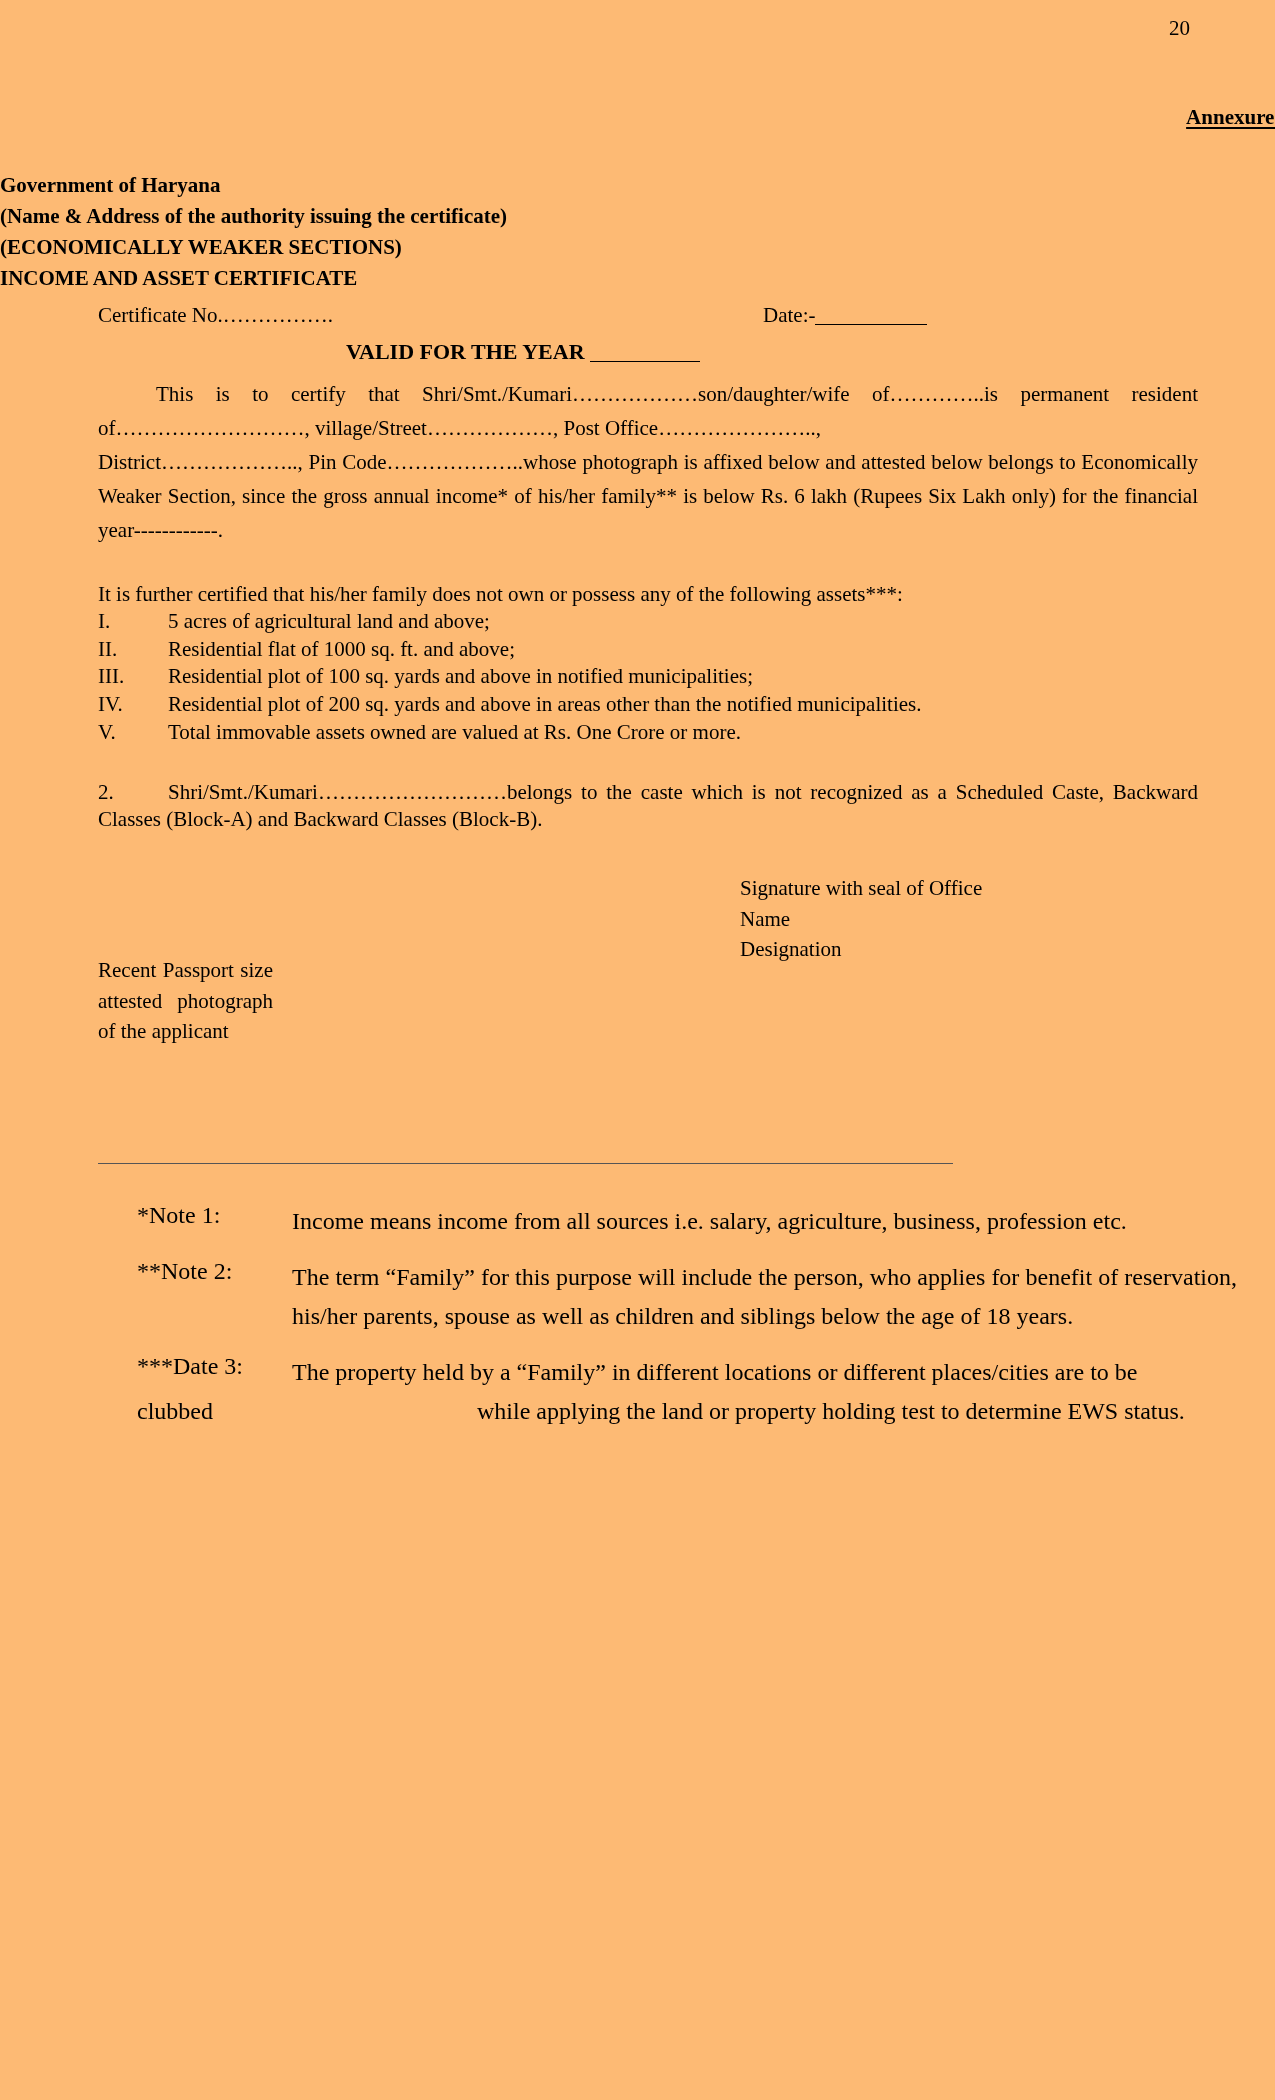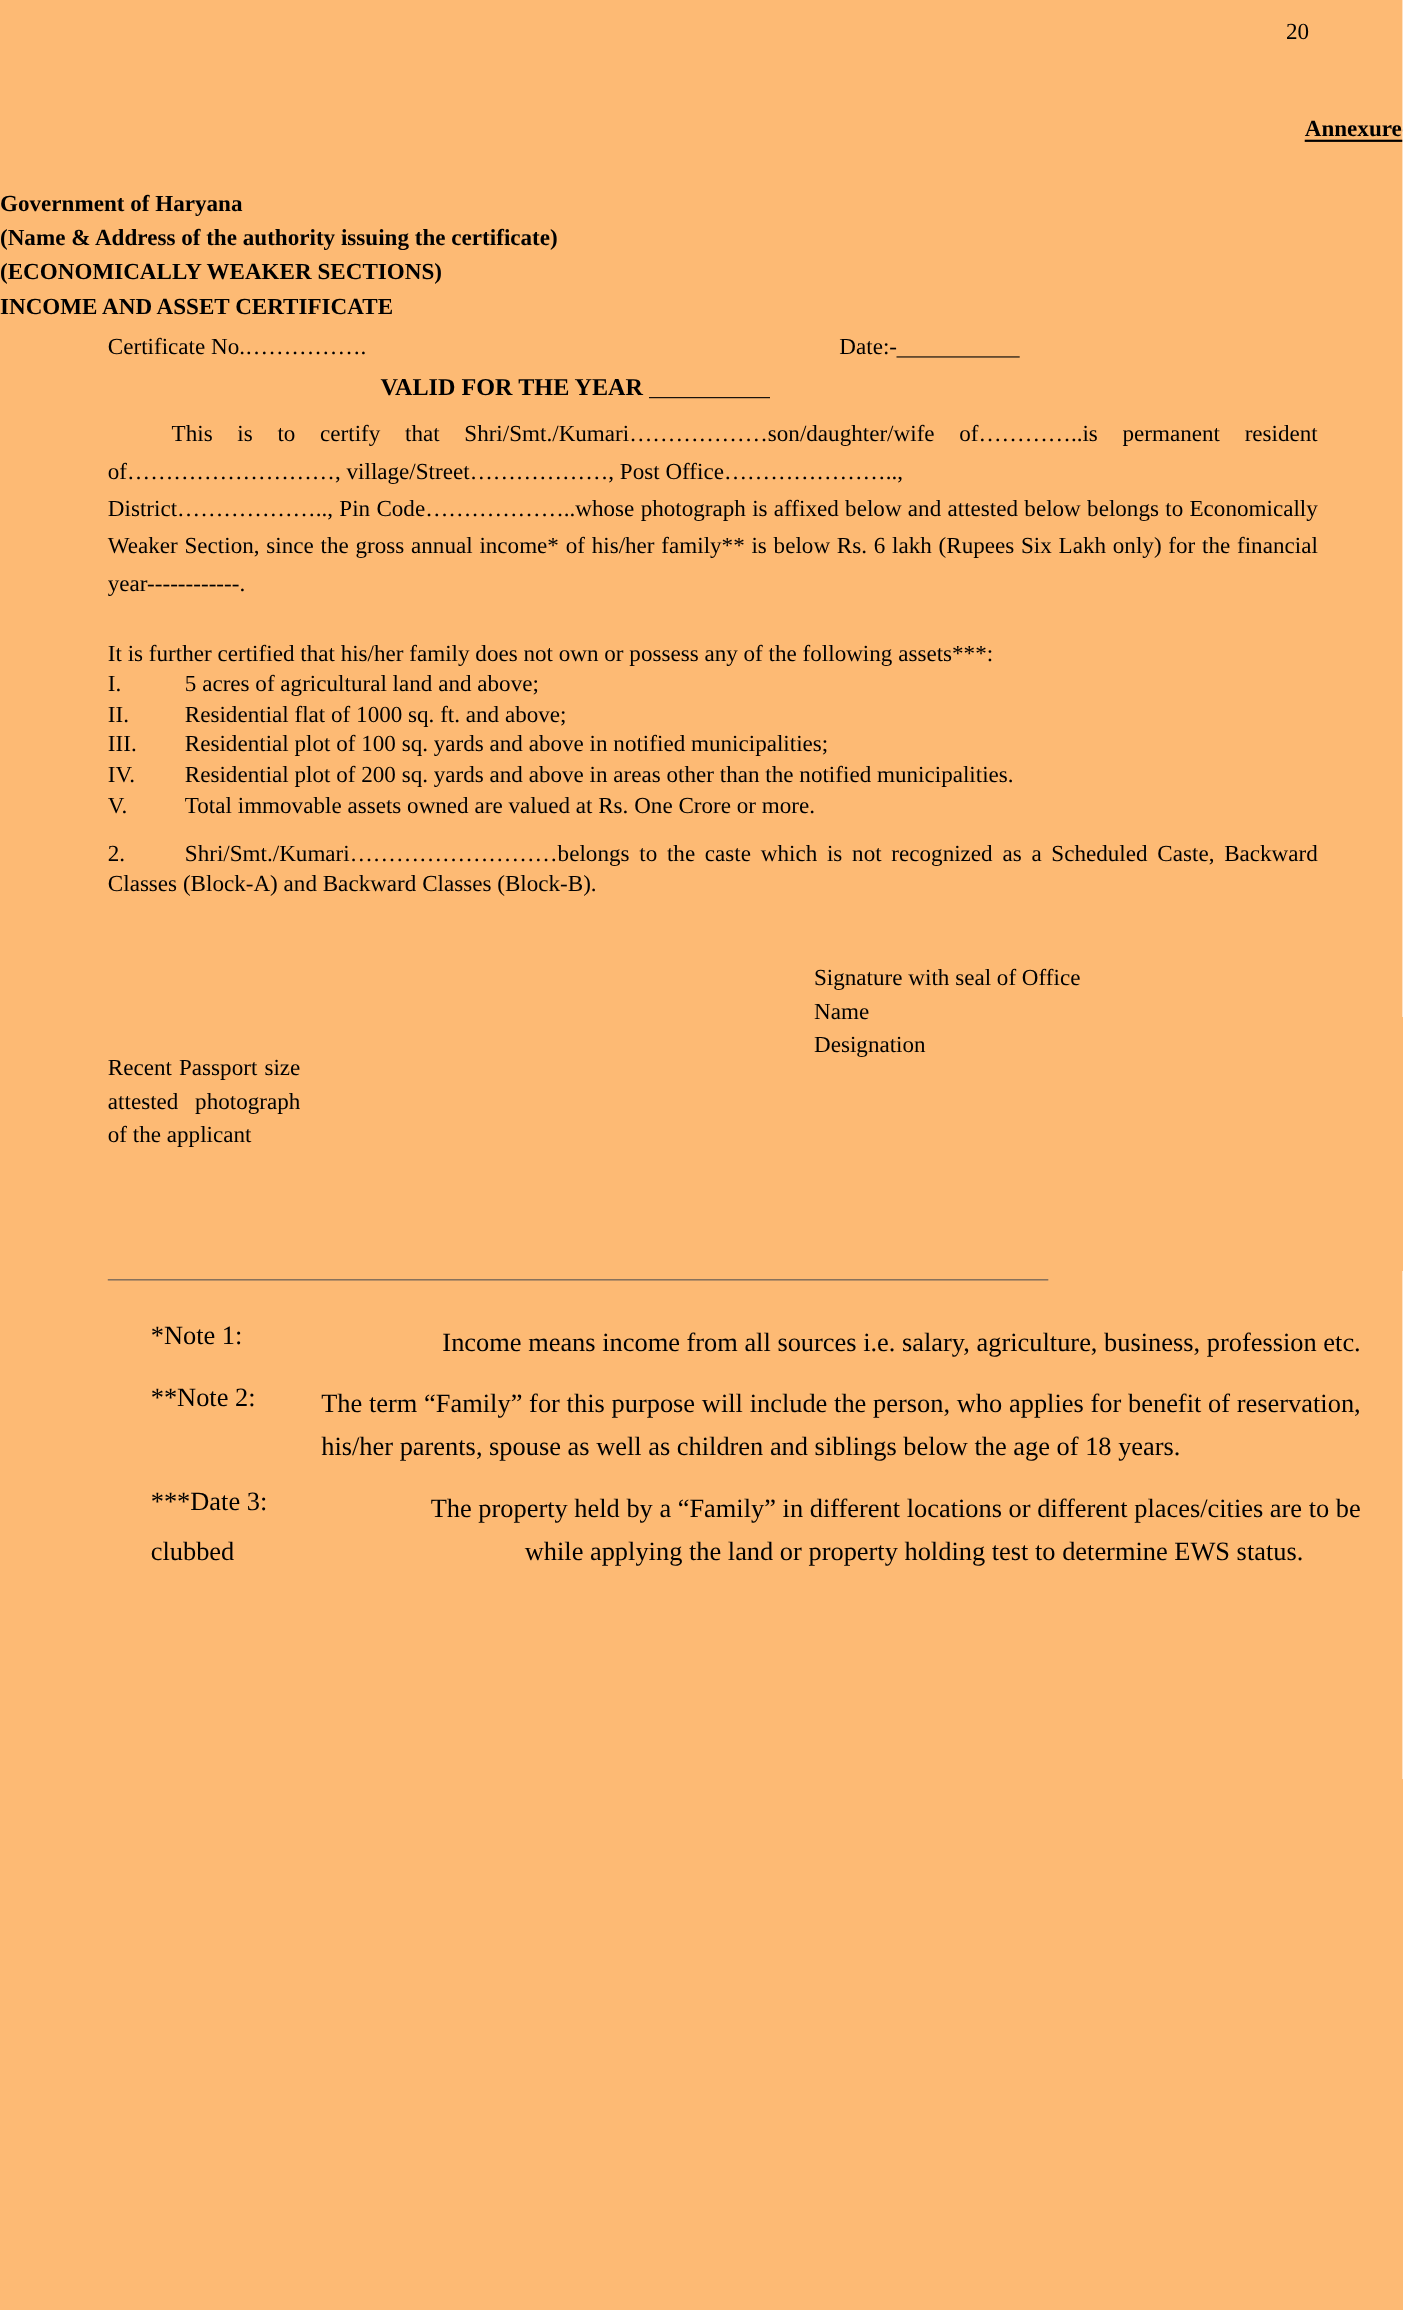--- a/index.html
+++ b/index.html
@@ -132,21 +132,21 @@
     position: relative;
     padding-left: 70px;
   }
   .assets-list .num {
     position: absolute;
     left: 0;
     top: 0;
   }
 
   .clause2 {
-    margin-top: 16px;
+    margin-top: 32px;
     font-size: 21px;
     line-height: 1.32;
     text-align: justify;
   }
   .clause2 .lead {
     display: inline-block;
     width: 70px;
   }
 
   
@@ -199,21 +199,21 @@
     left: 0;
     top: 0;
     white-space: nowrap;
   }
   .note-body {
     margin-left: 155px;
     line-height: 1.62;
     text-align: justify;
     text-justify: inter-word;
   }
-  .note-body.left { text-align: right; }
+  .note-body.left { text-align: left; }
   .note3-cont {
     position: relative;
     line-height: 1.62;
   }
   .note3-cont .clubbed {
     position: absolute;
     left: 0;
     top: 0;
   }
   .note3-cont .tail {

